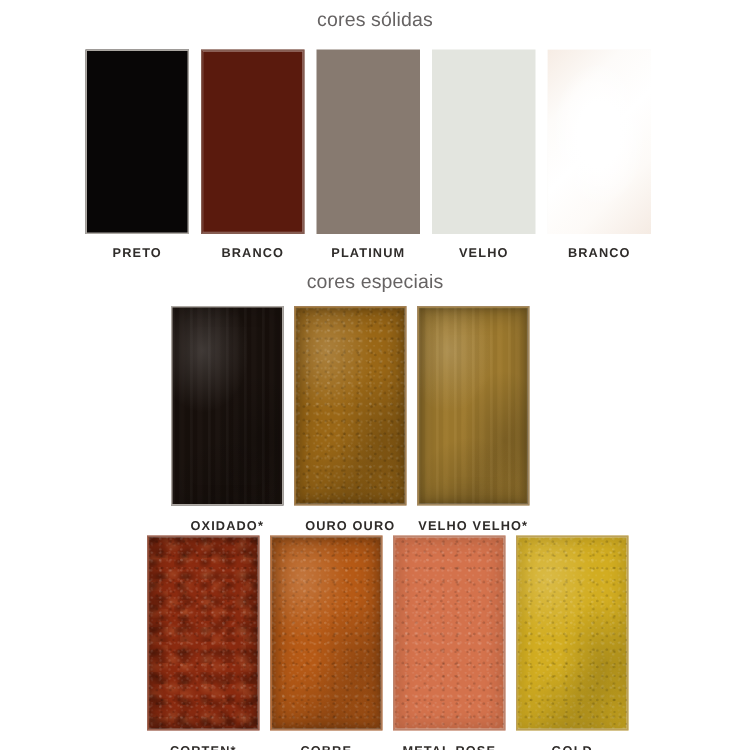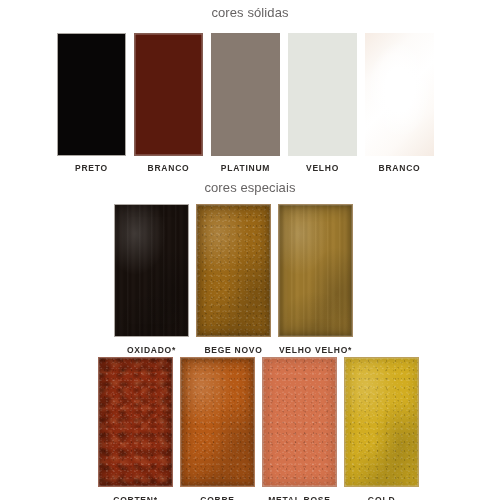--- a/index.html
+++ b/index.html
@@ -216,21 +216,21 @@
       <div class="chip-label">OXIDADO*</div>
     </div>
 
 
     <div class="swatch-cell">
       <div class="chip framed" style="background-color: rgb(154, 103, 22);">
         <div class="tex tex-speckle"></div>
         <div class="tex tex-cloud"></div>
         <div class="tex tex-vignette"></div>
       </div>
-      <div class="chip-label">BEGE NOVO</div>
+      <div class="chip-label">OURO OURO</div>
     </div>
 
     <div class="swatch-cell">
       <div class="chip framed" style="background-color: rgb(158, 122, 46);">
         <div class="tex tex-cloud"></div>
         <div class="tex tex-grain"></div>
         <div class="tex tex-vignette"></div>
       </div>
       <div class="chip-label">VELHO VELHO*</div>
     </div>

